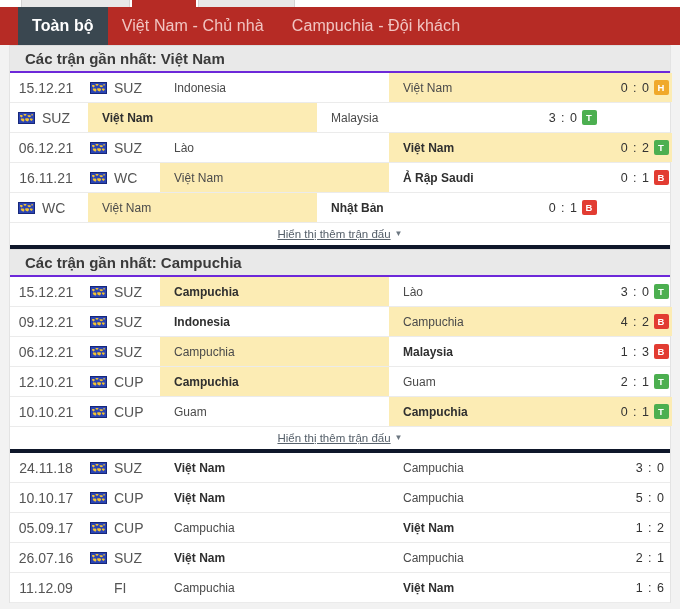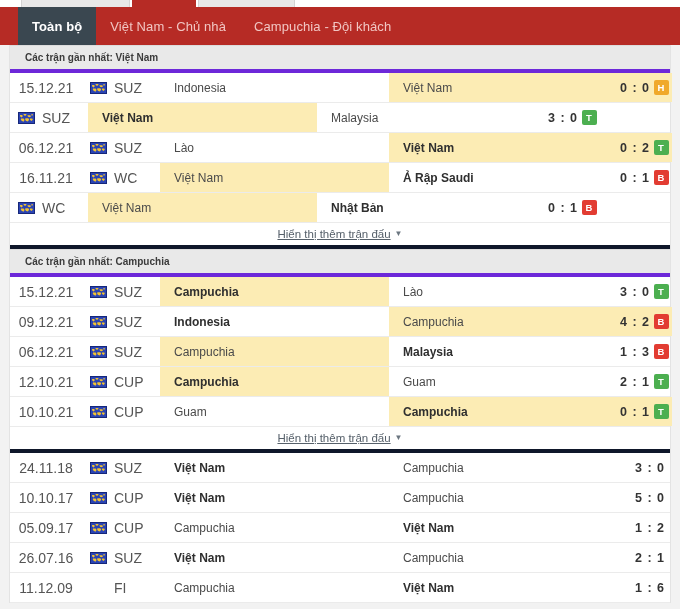--- a/index.html
+++ b/index.html
@@ -45,21 +45,21 @@
     height: 38px;
     background: #b62b25;
     display: flex;
     align-items: stretch;
     padding-left: 18px;
   }
   .tab {
     display: flex;
     align-items: center;
     padding: 0 14px;
-    font-size: 13px;
+    font-size: 16px;
     color: #f1c5c2;
     white-space: nowrap;
     letter-spacing: .1px;
   }
   .tab.active {
     background: #3a4750;
     color: #ffffff;
     font-weight: bold;
   }
 
@@ -77,25 +77,25 @@
     border-left: 1px solid #e3e3e3;
     border-right: 1px solid #e3e3e3;
     width: 662px;
   }
 
   
   .sec-head {
     height: 28px;
     background: #e9e9e9;
     border-top: 1px solid #dcdcdc;
-    border-bottom: 4px solid #6d28d9;
+    border-bottom: 2px solid #6d28d9;
     display: flex;
     align-items: center;
     padding-left: 15px;
-    font-size: 10px;
+    font-size: 15px;
     font-weight: bold;
     color: #3b3b3b;
   }
 
   
   .row {
     height: 30px;
     display: flex;
     align-items: stretch;
     border-bottom: 1px solid #ebebeb;
@@ -140,21 +140,21 @@
     display: flex;
     align-items: center;
     padding-left: 14px;
     flex: none;
   }
   .c-score {
     width: 57px;
     display: flex;
     align-items: center;
     justify-content: flex-end;
-    font-weight: bold;
+    font-weight: normal;
     font-size: 12.5px;
     color: #333;
     letter-spacing: 1px;
     flex: none;
   }
   .c-badge {
     width: 22px;
     display: flex;
     align-items: center;
     justify-content: center;

